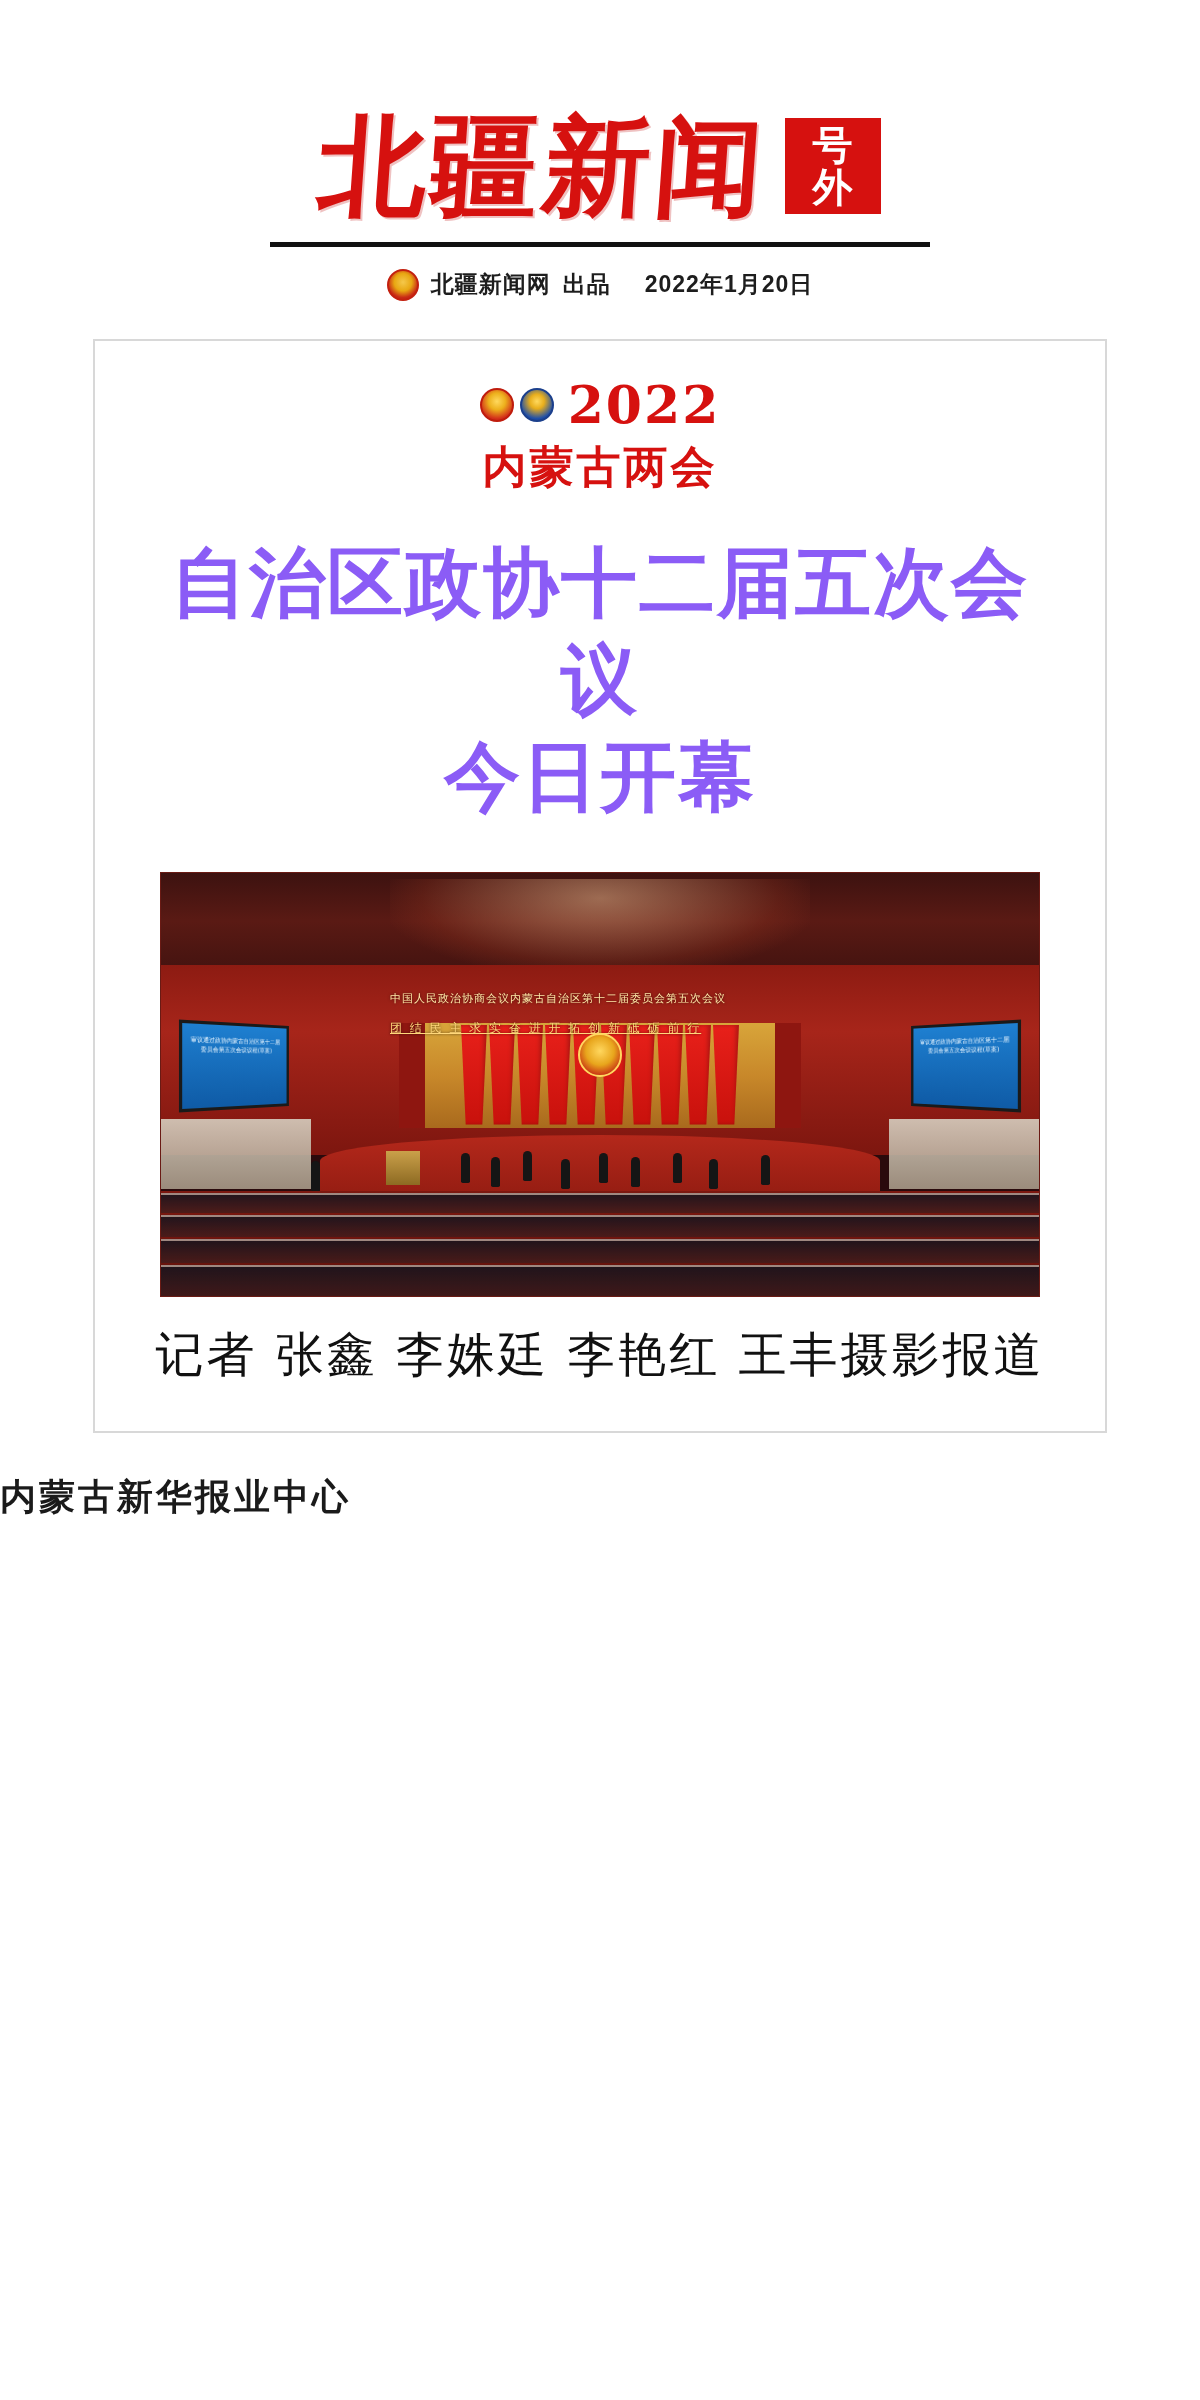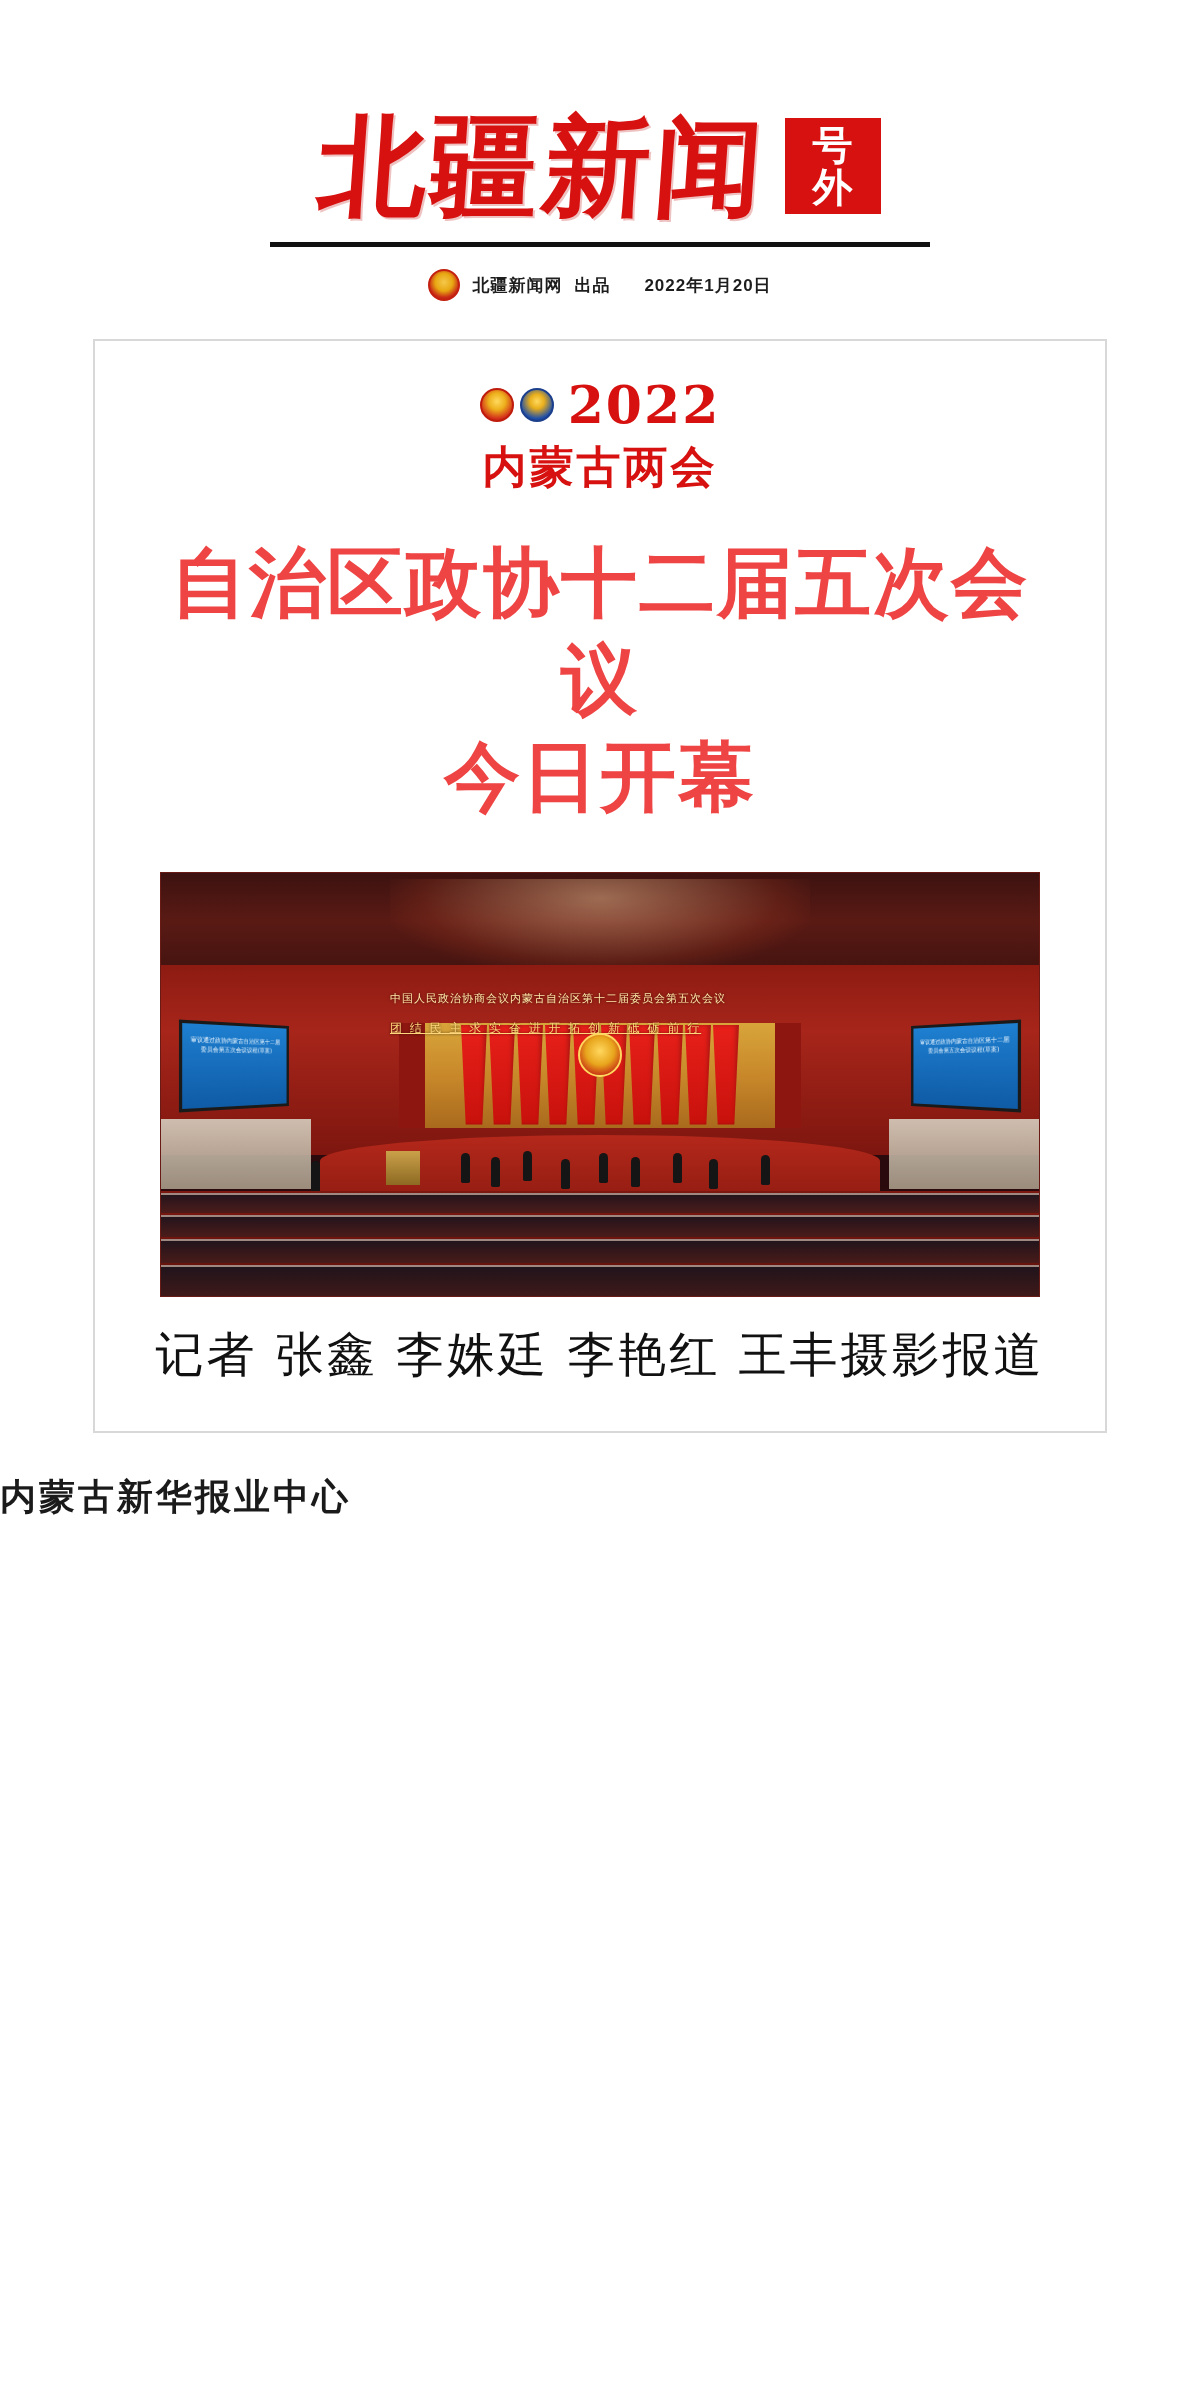--- a/index.html
+++ b/index.html
@@ -73,23 +73,23 @@
   .masthead-rule {
     width: 660px;
     height: 5px;
     background: #111111;
     margin-top: 22px;
   }
 
   .masthead-sub {
     margin-top: 22px;
     display: flex;
-    align-items: center;
+    align-items: flex-start;
     gap: 12px;
-    font-size: 17px;
+    font-size: 23px;
     font-weight: 700;
     color: #1d1d1d;
     letter-spacing: 1px;
   }
 
   .emblem-dot {
     width: 32px;
     height: 32px;
     border-radius: 50%;
     background: radial-gradient(circle at 50% 40%, #f5c84b 0%, #e8a712 40%, #c92a16 70%, #b01a0c 100%);
@@ -155,21 +155,21 @@
     letter-spacing: 3px;
     line-height: 1.2;
   }
 
   .headline {
     margin-top: 40px;
     text-align: center;
     font-family: "DejaVu Sans", "Liberation Sans", sans-serif;
     font-size: 76px;
     font-weight: 700;
-    color: #ef4444;
+    color: #8b5cf6;
     line-height: 1.28;
     letter-spacing: 2px;
   }
   .headline .line2 { display: block; }
 
   
   .photo {
     margin-top: 46px;
     width: 880px;
     height: 425px;

